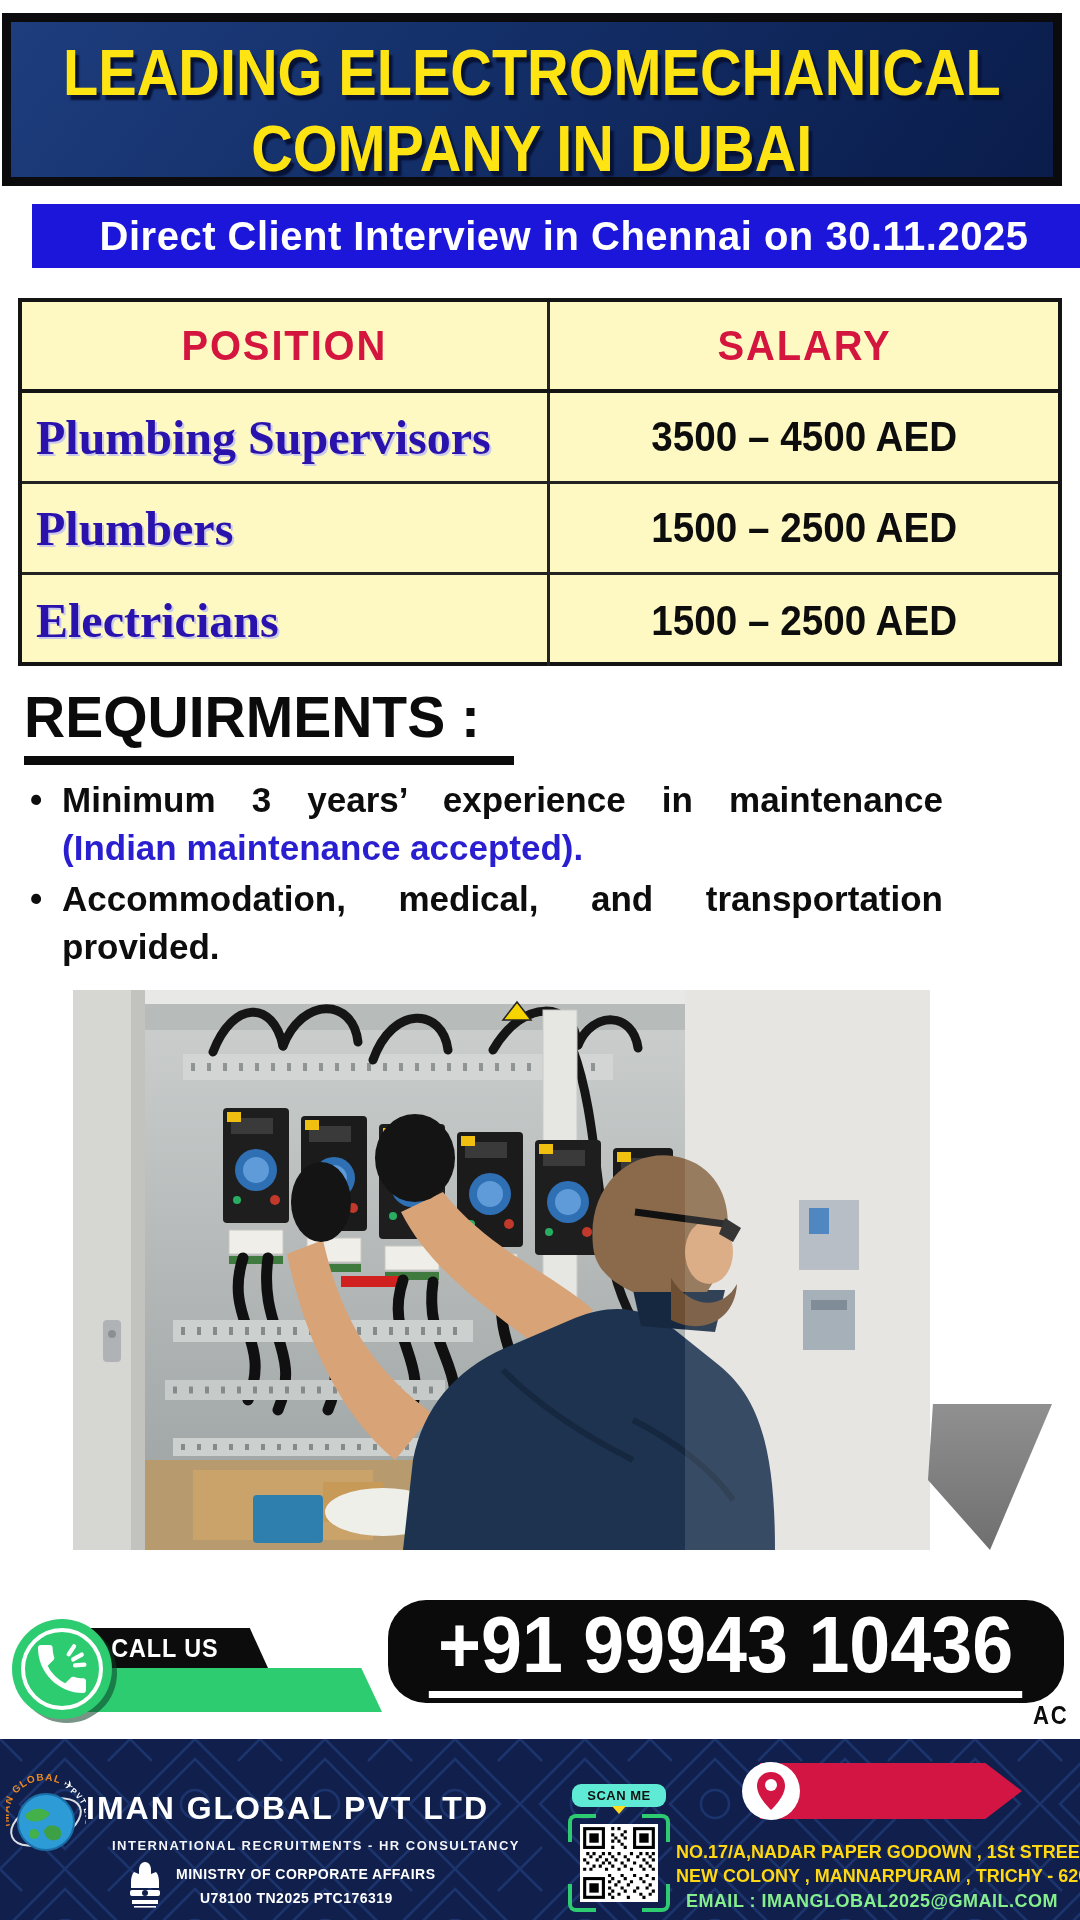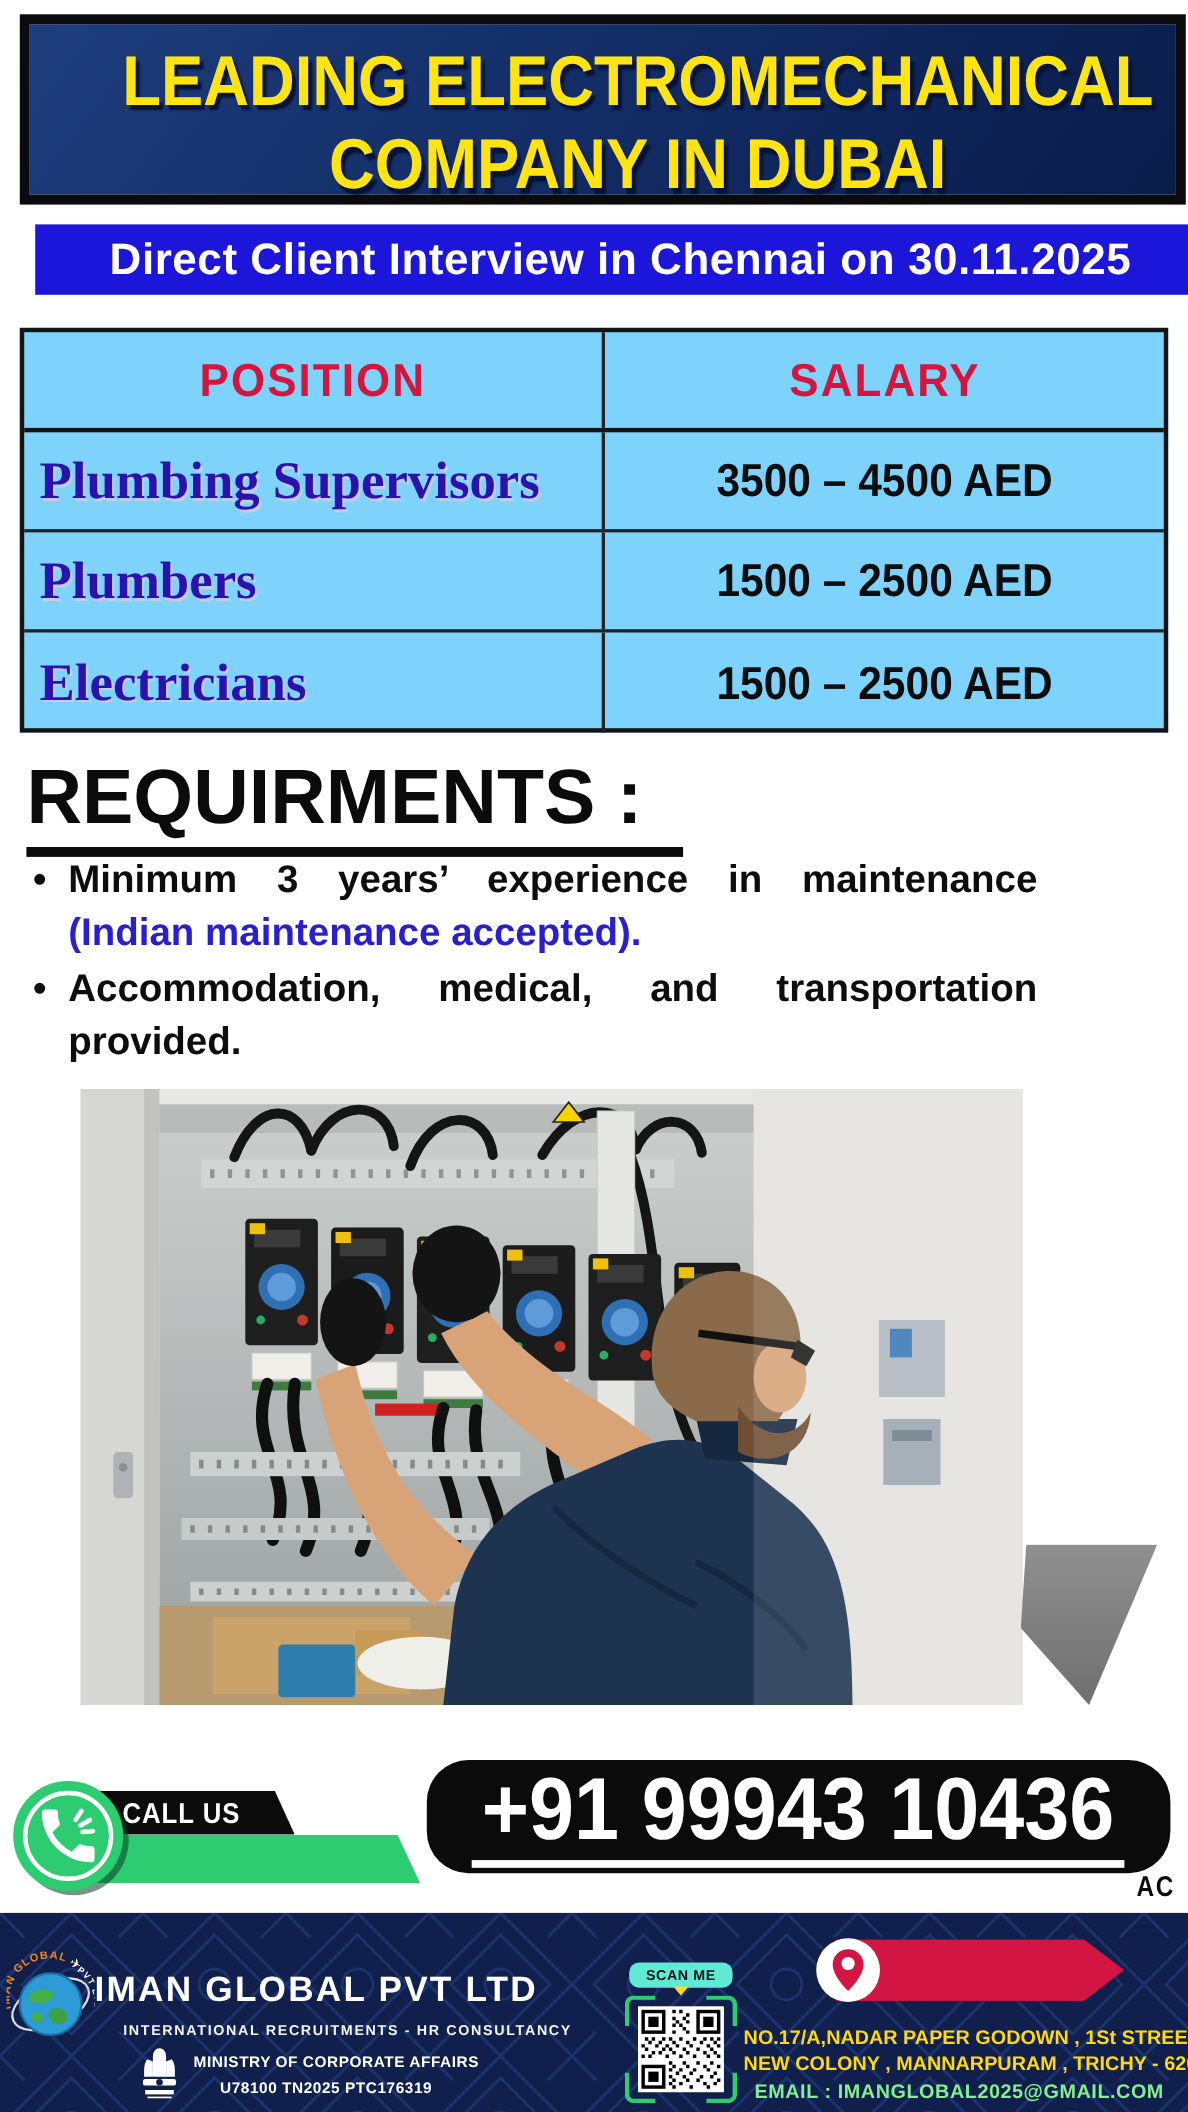--- a/index.html
+++ b/index.html
@@ -1,53 +1,53 @@
 <!DOCTYPE html>
 <html><head>
 <meta charset="utf-8">
 <style>
   html,body{margin:0;padding:0;background:#ffffff;}
   .page{position:relative;width:1080px;height:1920px;background:#ffffff;overflow:hidden;
         font-family:"Liberation Sans",sans-serif;}
 
   
-  .hdr-box{position:absolute;left:18px;top:13px;width:1060px;height:173px;box-sizing:border-box;
+  .hdr-box{position:absolute;left:2px;top:13px;width:1060px;height:173px;box-sizing:border-box;
            border:9px solid #0b0b0d;
-           background:linear-gradient(128deg,#1e3d7d 0%,#14306a 40%,#0a1c4a 100%);padding-left:32px;}
+           background:linear-gradient(128deg,#1e3d7d 0%,#14306a 40%,#0a1c4a 100%);}
   .hdr-line{position:absolute;width:100%;text-align:center;color:#ffe414;font-weight:900;
             font-size:64px;white-space:nowrap;}
   .hdr-line span{display:inline-block;transform:scaleX(.9);transform-origin:center;
             text-shadow:4px 5px 2px #071235;}
   .hdr-l1{top:14px;}
   .hdr-l2{top:90px;}
 
   
   .banner{position:absolute;left:8px;top:204px;width:1064px;height:64px;background:#1c16da;
           color:#ffffff;font-weight:bold;font-size:40px;line-height:64px;text-align:center;
           letter-spacing:.5px;white-space:nowrap;margin-left:24px;}
 
   
   .jobtable{position:absolute;left:18px;top:298px;width:1044px;height:368px;box-sizing:border-box;
-            border:4px solid #141414;background:#7dd3fc;}
+            border:4px solid #141414;background:#fef9c3;}
   .jt-row{position:relative;box-sizing:border-box;height:91px;border-bottom:3px solid #232323;}
   .jt-row.hdr{border-bottom:4px solid #141414;}
   .jt-row:last-child{border-bottom:none;}
   .jt-cell-l{position:absolute;left:0;top:0;width:51%;height:100%;box-sizing:border-box;
              border-right:3px solid #232323;display:flex;align-items:center;}
   .jt-cell-r{position:absolute;left:51%;top:0;width:49%;height:100%;display:flex;
              align-items:center;justify-content:center;}
   .jt-head{width:100%;text-align:center;color:#d4163f;font-weight:900;font-size:42px;}
   .jt-head span{display:inline-block;transform:scaleX(.95);letter-spacing:2px;}
   .jt-pos{padding-left:14px;font-family:"Liberation Serif",serif;font-weight:bold;font-size:48px;
           color:#2a12ad;text-shadow:2px 2px 0 #c9c9ea;}
   .jt-sal{font-weight:800;font-size:42px;color:#0d0d0d;}
   .jt-sal span{display:inline-block;transform:scaleX(.92);}
 
   
-  .req-head{position:absolute;left:24px;top:684px;font-size:70px;font-weight:900;color:#0b0b0b;
+  .req-head{position:absolute;left:24px;top:684px;font-size:57px;font-weight:900;color:#0b0b0b;
             padding:0 18px 6px 0;border-bottom:9px solid #0b0b0b;white-space:pre;}
   .bullets{position:absolute;left:28px;top:776px;width:915px;margin:0;padding:0;list-style:none;}
   .bullets li{position:relative;padding-left:34px;margin-bottom:3px;font-size:35px;font-weight:700;
               color:#0d0d0d;line-height:48px;}
   .bullets li .dot{position:absolute;left:2px;top:0;font-size:35px;}
   .jline{display:block;text-align:justify;text-align-last:justify;white-space:normal;}
   .nline{display:block;text-align:left;}
   .note-blue{color:#2a1fd0;}
 
   

